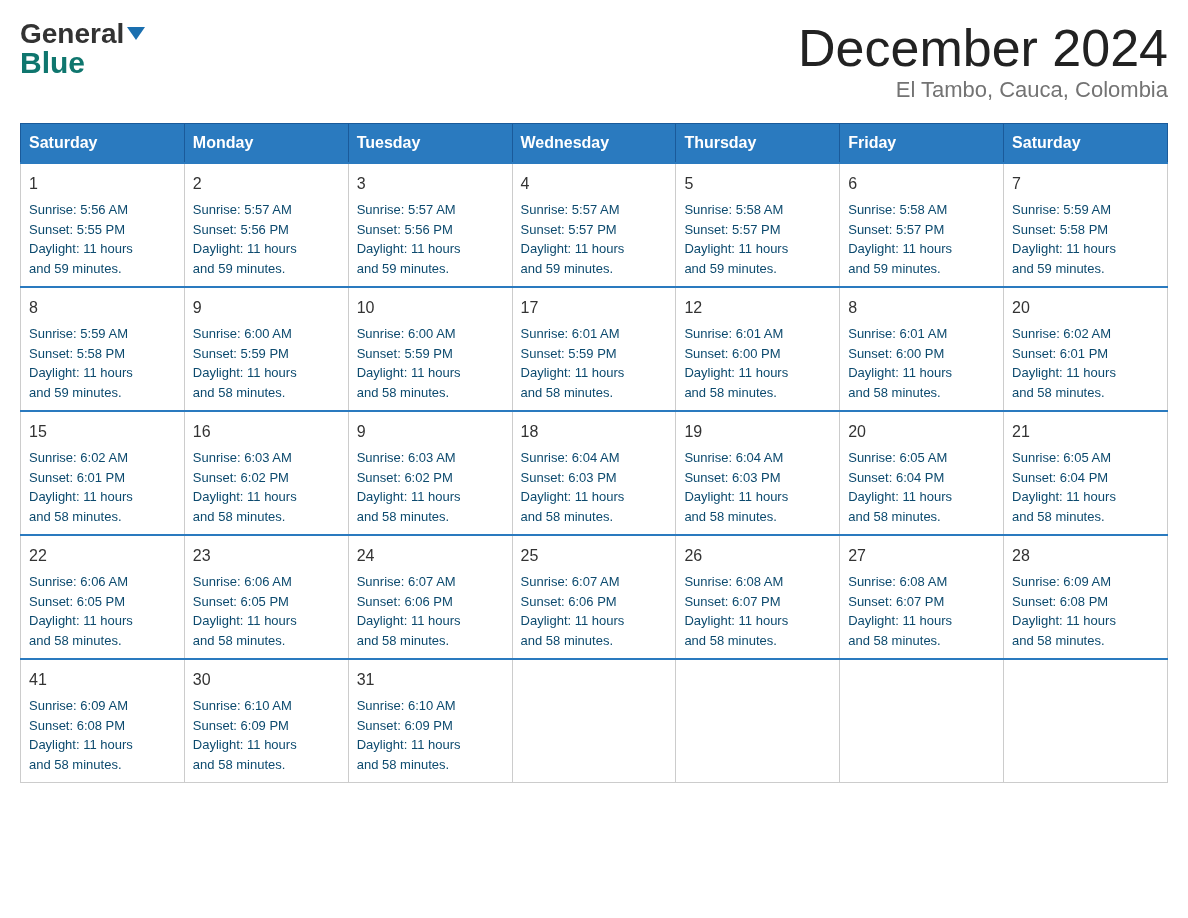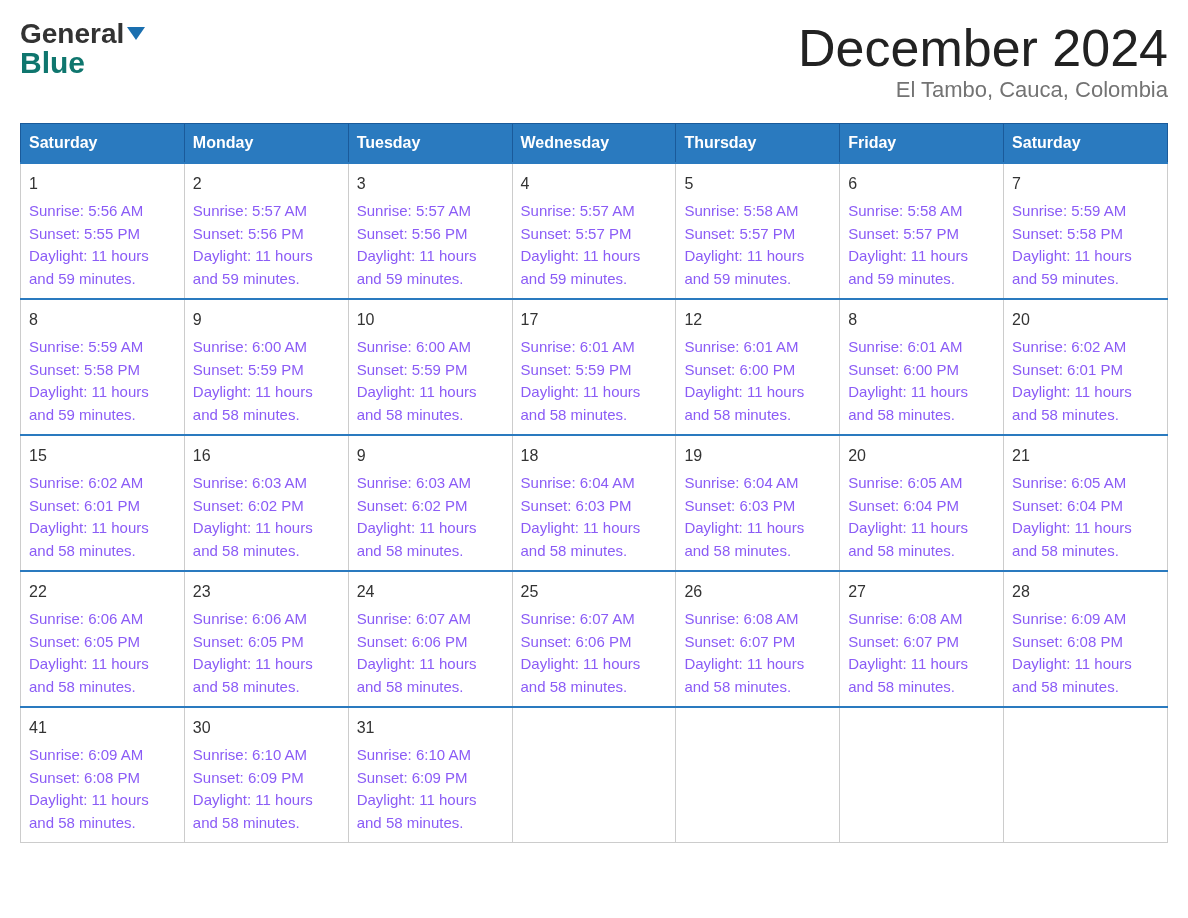--- a/index.html
+++ b/index.html
@@ -56,22 +56,22 @@
     .calendar-table tr td {
       border-top: 2px solid #2a7abf;
     }
     .day-number {
       font-size: 16px;
       font-weight: normal;
       display: block;
       margin-bottom: 4px;
     }
     .day-info {
-      font-size: 15px;
-      color: #8b5cf6;
+      font-size: 13px;
+      color: #0c4a6e;
     }
     .empty-cell {
       background: #fff;
     }
     .logo-container {
       line-height: 1;
     }
     .logo-line1 {
       display: flex;
       align-items: center;

